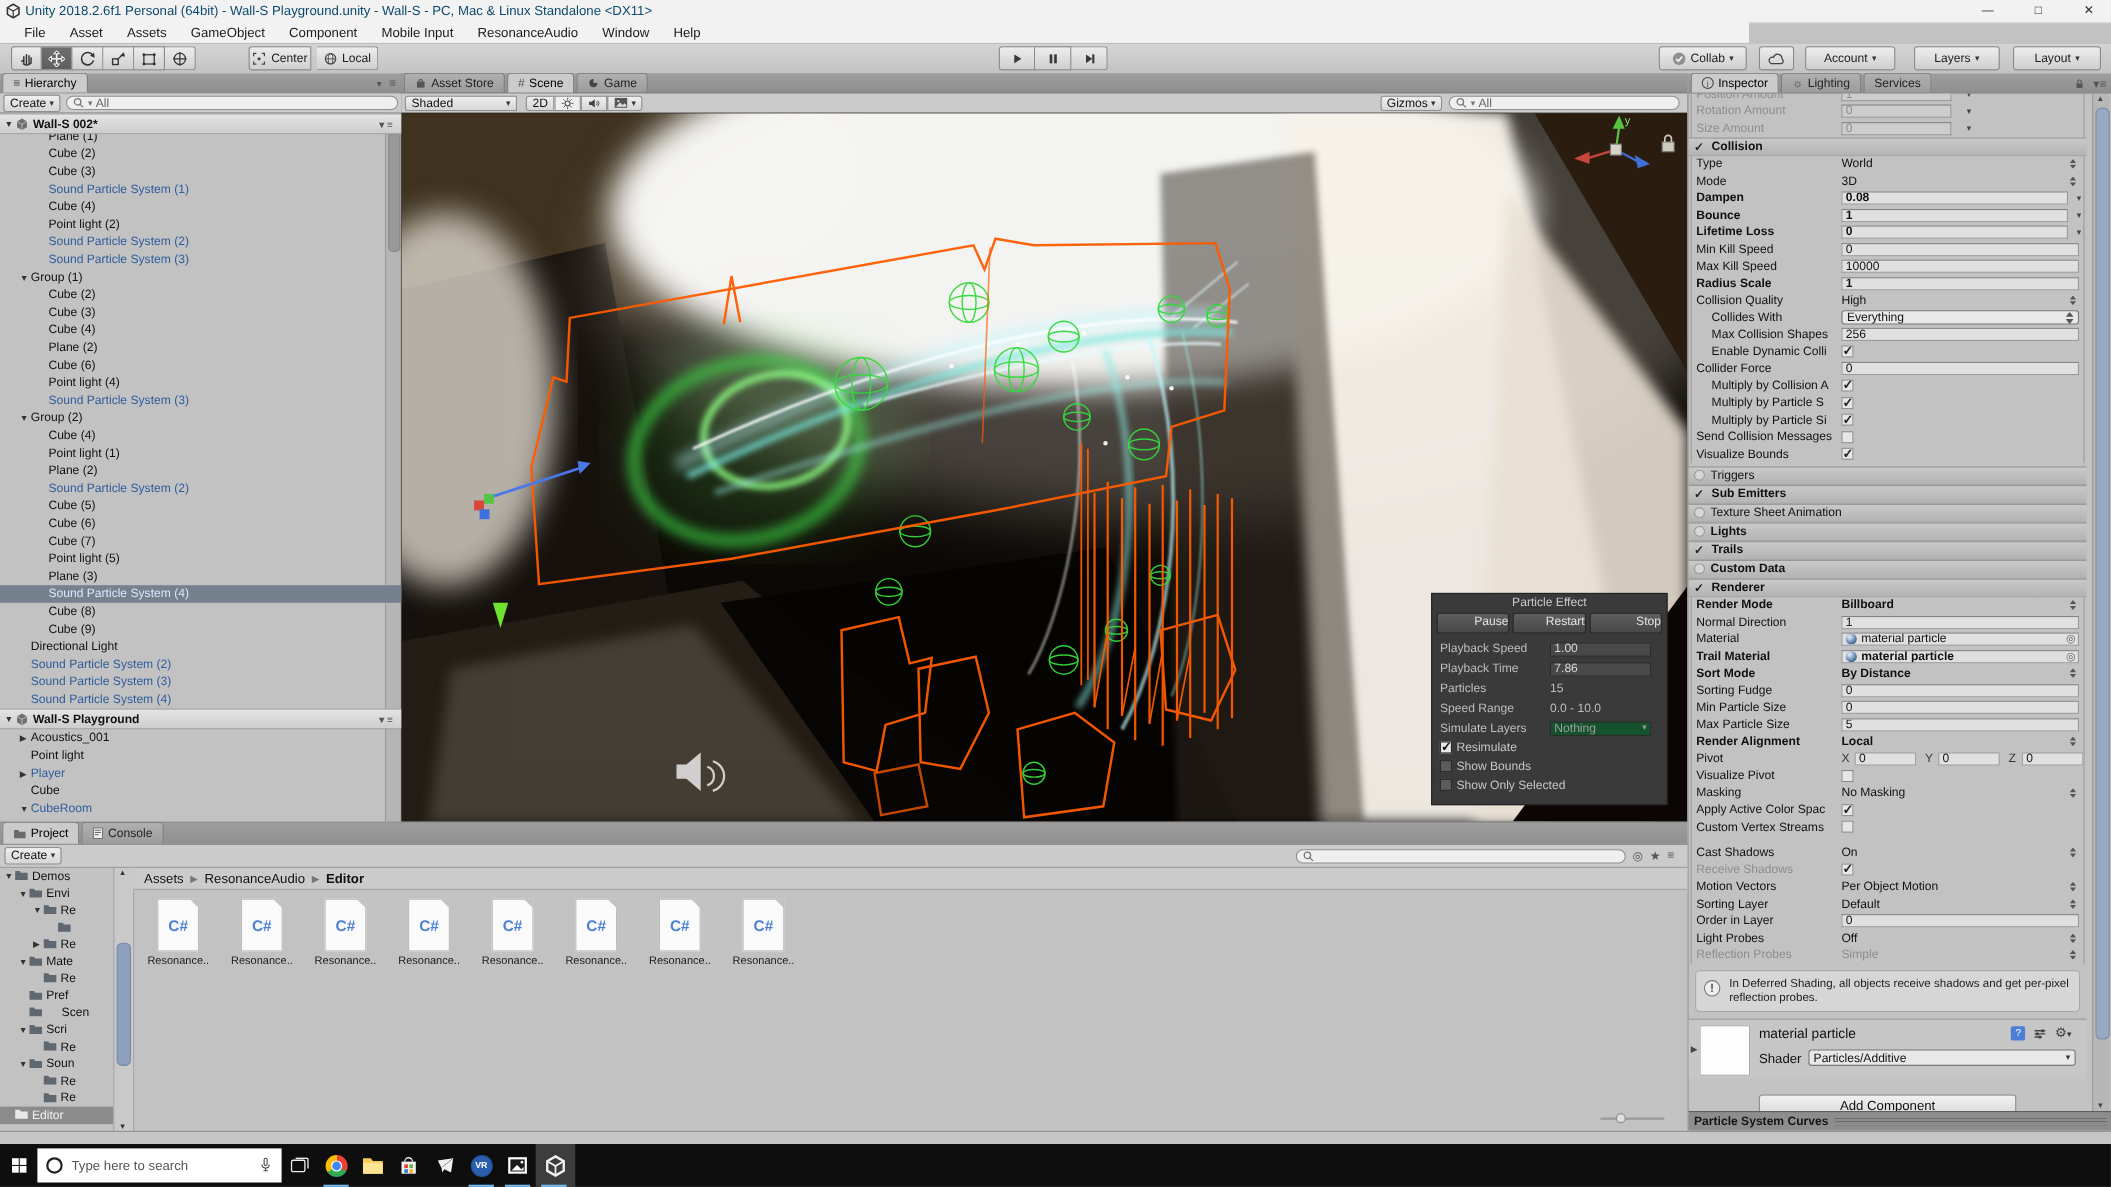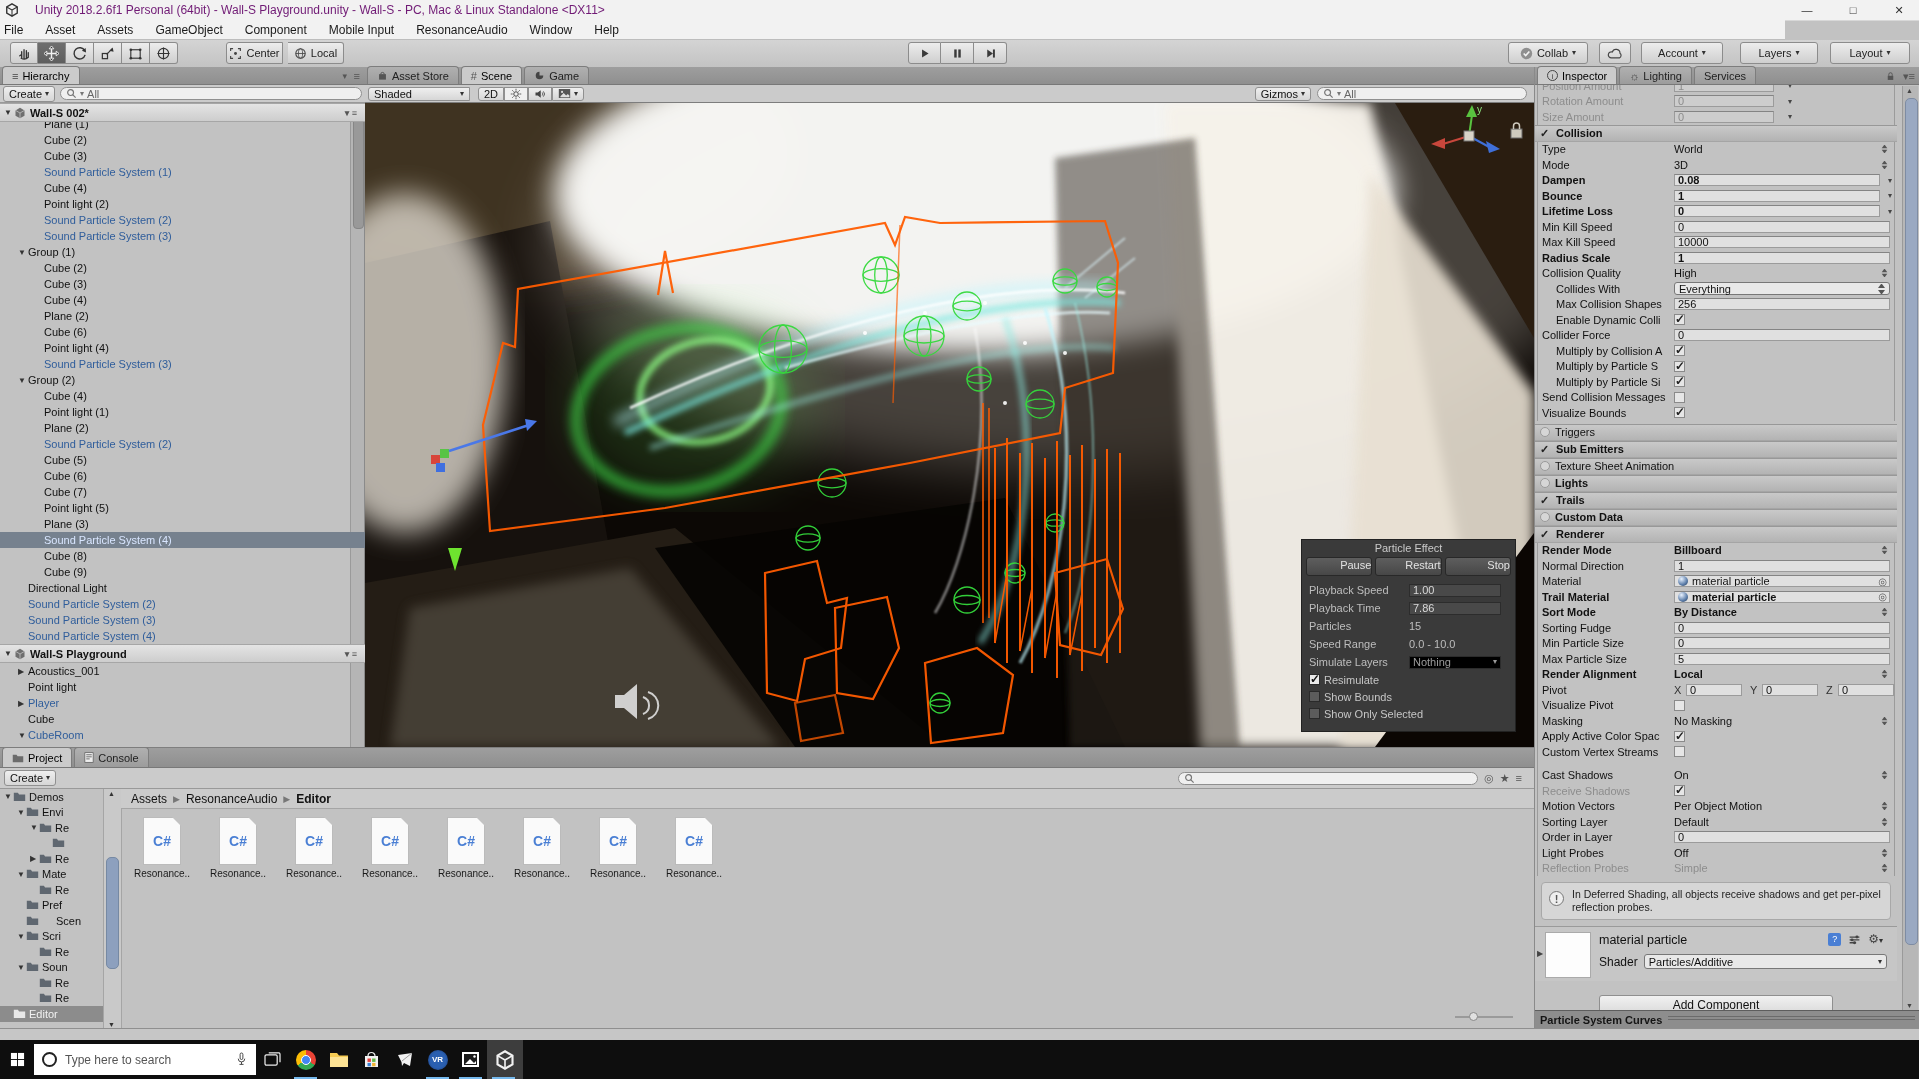--- a/index.html
+++ b/index.html
@@ -1,23 +1,23 @@
 <!DOCTYPE html>
 <html><head>
 <meta charset="utf-8">
 <style>
   html,body{margin:0;padding:0}
   body{width:1919px;height:1079px;position:relative;overflow:hidden;
        font-family:"Liberation Sans",sans-serif;font-size:11px;background:#c2c2c2;color:#111}
   .abs{position:absolute}
   
   #titlebar{left:0;top:0;width:1919px;height:20px;background:#f2f2f2;border-bottom:1px solid #d8d8d8;display:flex;align-items:center}
-  #titlebar .ttl{font-size:12px;color:#701a75;margin-left:16px;white-space:nowrap}
+  #titlebar .ttl{font-size:12px;color:#0c4a6e;margin-left:4px;white-space:nowrap}
   .wctl{position:absolute;top:0;height:20px;width:40px;text-align:center;line-height:20px;color:#333;font-size:11px}
-  #menubar{left:0;top:20px;width:1785px;height:20px;background:#f2f2f2;border-bottom:1px solid #bdbdbd;display:flex;align-items:center;padding-left:4px;box-sizing:border-box}
+  #menubar{left:0;top:20px;width:1590px;height:20px;background:#f2f2f2;border-bottom:1px solid #bdbdbd;display:flex;align-items:center;padding-left:22px;box-sizing:border-box}
   .mitem{font-size:12px;color:#1a1a1a;margin-right:22px;white-space:nowrap}
   
   #toolbar{left:0;top:40px;width:1919px;height:27px;background:linear-gradient(#d4d4d4,#c3c3c3);border-bottom:1px solid #8a8a8a}
   .tbtn{position:absolute;top:2px;height:22px;background:linear-gradient(#ededed,#cfcfcf);border:1px solid #8c8c8c;box-sizing:border-box;
         display:flex;align-items:center;justify-content:center;gap:4px;font-size:11px;color:#222;border-radius:3px}
   .tbtn.grp{border-radius:0;border-left-width:0}
   .tbtn.first{border-radius:3px 0 0 3px;border-left-width:1px}
   .tbtn.last{border-radius:0 3px 3px 0}
   .tbtn.sel{background:linear-gradient(#6f6f6f,#5e5e5e)}
   .tbtn.sel svg *{stroke:#f2f2f2}
@@ -56,21 +56,21 @@
   .stb{height:14px;padding:0 5px;background:linear-gradient(#efefef,#d6d6d6);border:1px solid #909090;display:flex;align-items:center;gap:3px;font-size:11px;box-sizing:border-box}
   #viewport{position:absolute;left:0;top:36px;width:1169px;height:644px;background:#0c0805;overflow:hidden}
   
   #pfx{position:absolute;left:936px;top:436px;width:215px;height:193px;background:#3a3a3a;border:1px solid #222;box-sizing:border-box;z-index:5}
   #pfx .pfxtitle{height:17px;text-align:center;line-height:17px;color:#c9c9c9;font-size:11px}
   #pfx .pfxbtns{display:flex;padding:0 4px;gap:3px}
   .pfx-btn{flex:1;height:17px;background:linear-gradient(#5e5e5e,#474747);border:1px solid #282828;border-radius:3px;color:#e2e2e2;text-align:right;line-height:15px;font-size:11px}
   .pfx-row{display:flex;height:18px;align-items:center;padding:0 7px;color:#bdbdbd}
   .pfx-row .pl{flex:0 0 100px}
   .pfx-field{width:92px;height:13px;background:#494949;border:1px solid #2c2c2c;color:#d8d8d8;padding:0 3px;display:flex;align-items:center;box-sizing:border-box}
-  .pfx-drop{width:92px;height:13px;background:#000000;border:1px solid #2c2c2c;color:#9d9d9d;padding:0 3px;display:flex;align-items:center;justify-content:space-between;box-sizing:border-box}
+  .pfx-drop{width:92px;height:13px;background:#14532d;border:1px solid #2c2c2c;color:#9d9d9d;padding:0 3px;display:flex;align-items:center;justify-content:space-between;box-sizing:border-box}
   .pfx-check{display:flex;height:17px;align-items:center;gap:4px;padding:0 7px;color:#c6c6c6}
   .pcb{width:11px;height:11px;border:1px solid #2a2a2a;background:#5c5c5c;position:relative;box-sizing:border-box}
   .pcb.on{background:#e9e9e9}
   .pcb.on:after{content:"\2713";position:absolute;top:-3px;left:0;font-size:12px;font-weight:bold;color:#111}
   
   #insp{left:1534px;top:67px;width:385px;height:961px;background:#c2c2c2;border-left:1px solid #8a8a8a;box-sizing:border-box}
   #inspTabs{left:0;top:0;width:385px}
   #inspBody{position:absolute;left:0;top:18px;width:362px;height:925px;overflow:hidden}
   .irow{height:15.5px;display:flex;align-items:center;padding:0 4px;position:relative}
   .irow .ilbl{flex:0 0 132px;white-space:nowrap;overflow:hidden}

